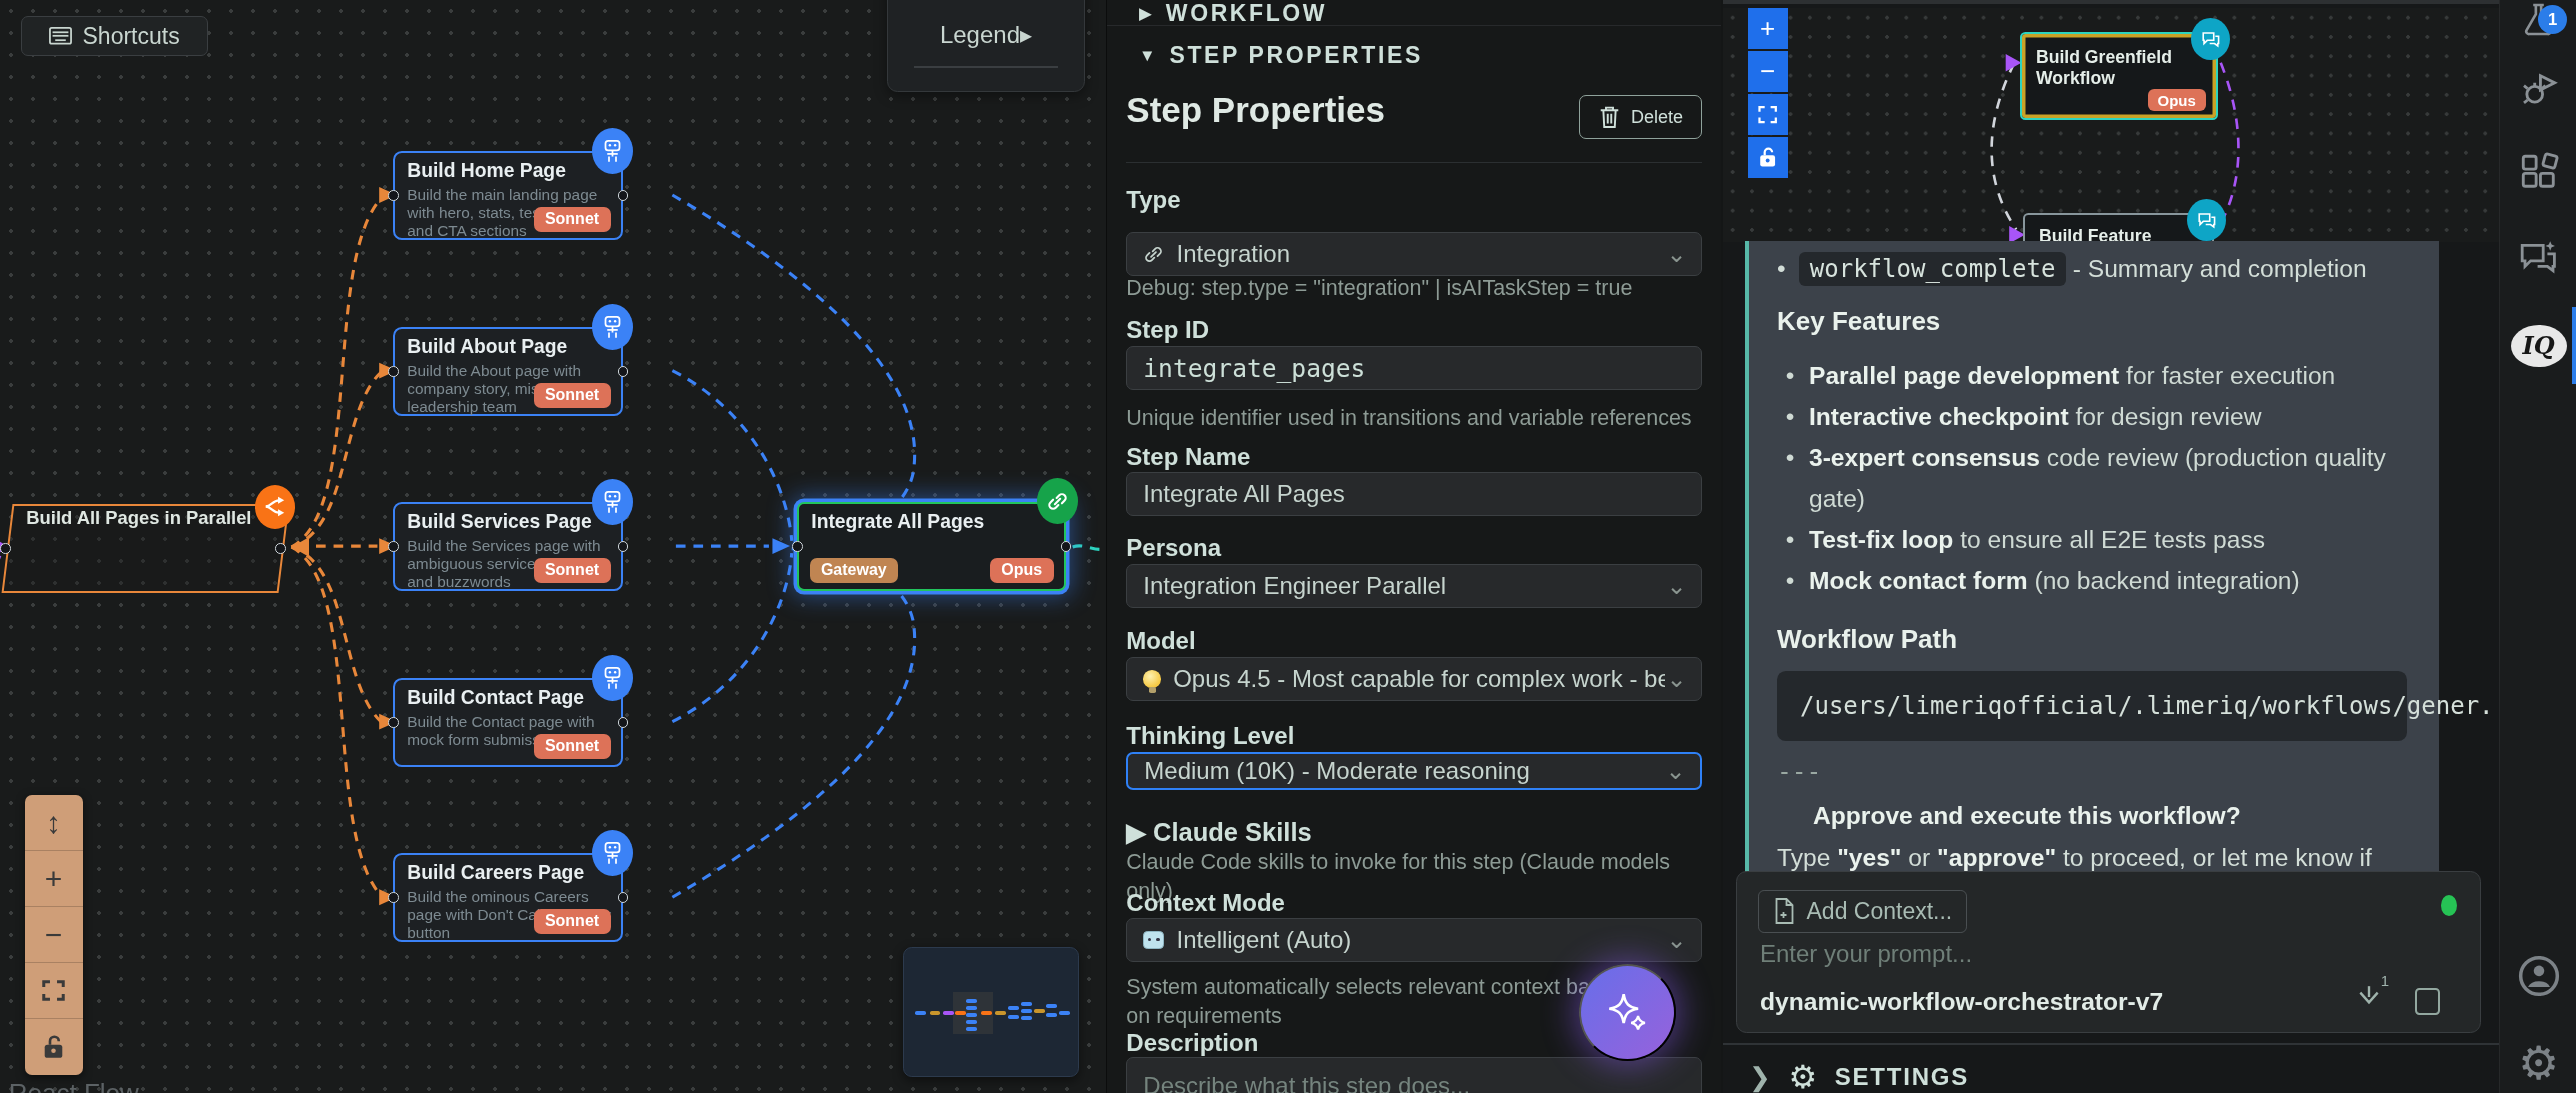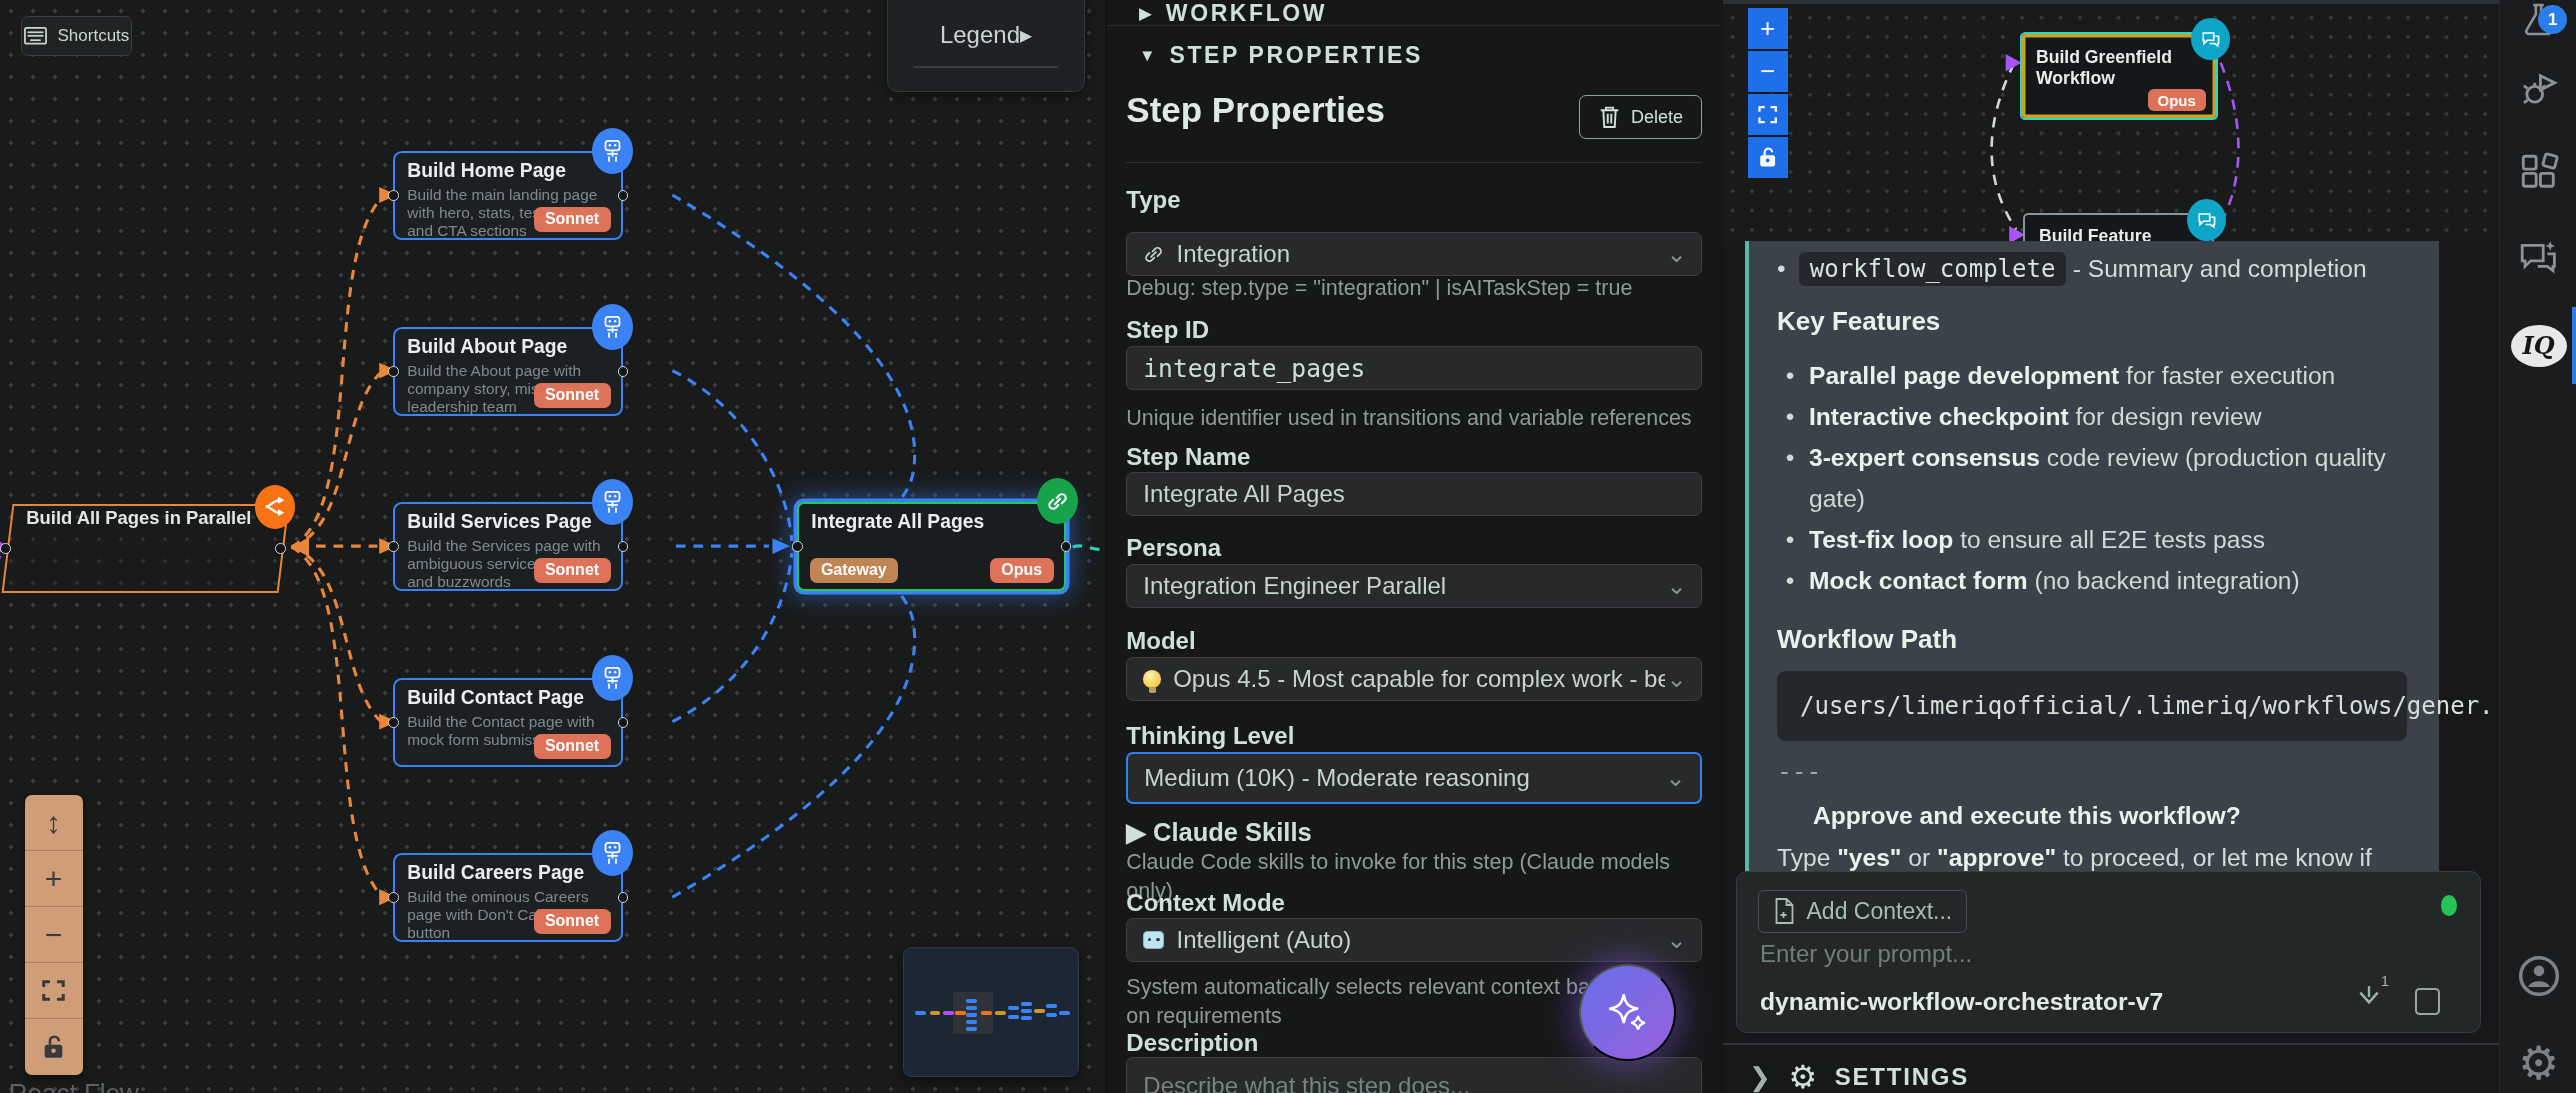--- a/index.html
+++ b/index.html
@@ -5,22 +5,22 @@
   * { margin:0; padding:0; box-sizing:border-box; }
   html,body { width:2576px; height:1094px; overflow:hidden; background:#141616;
     font-family:"Liberation Sans", sans-serif; }
   .abs { position:absolute; }
 
   
   #canvas { left:0; top:0; width:1106px; height:1094px; background:#191b1b;
     background-image:radial-gradient(circle,#3a3d3d 1.8px, transparent 1.9px);
     background-size:22px 22px; overflow:hidden; }
 
-  #shortcuts-btn { left:21px; top:16px; height:40px; padding:0 2px; display:flex; align-items:center; gap:10.5px;
-    background:#202324; border:0.9px solid #3a3e41; border-radius:7px; color:#c9d6d0; font-size:17px; cursor:pointer;}
+  #shortcuts-btn { left:21px; top:16px; height:40px; padding:0 27px; display:flex; align-items:center; gap:10.5px;
+    background:#202324; border:0.9px solid #3a3e41; border-radius:7px; color:#c9d6d0; font-size:23px; cursor:pointer;}
   #legend-panel { left:887px; top:-19.3px; width:198px; height:111px; background:#1f2224;
     border:0.9px solid #34383b; border-radius:10.5px; box-shadow:0 3.5px 12.3px rgba(0,0,0,.4);}
   #legend-title { position:absolute; left:0; right:0; top:39px; text-align:center; color:#c9d6d0; font-size:24px; }
   #legend-divider { position:absolute; left:26px; right:26px; top:84px; height:1.8px; background:#3a3e41; }
 
   svg.edges { left:0; top:0; width:1106px; height:1094px; pointer-events:none; }
   .e-orange { stroke:#e8873a; stroke-width:3.5; fill:none; stroke-dasharray:11 9; }
   .e-blue   { stroke:#3b82f6; stroke-width:3.5; fill:none; stroke-dasharray:11 9; }
   .e-purple { stroke:#a855f7; stroke-width:3.5; fill:none; stroke-dasharray:11 9; }
   .e-teal   { stroke:#2dd4bf; stroke-width:3.5; fill:none; stroke-dasharray:11 9; }
@@ -80,21 +80,21 @@
   #sp-divider { position:absolute; left:19.3px; right:19.3px; top:162px; height:1.3px; background:#2b2f31; }
 
   .fld-label { position:absolute; left:19.3px; color:#cfe0da; font-size:24px; font-weight:bold; }
   .fld-help  { position:absolute; left:19.3px; right:19.3px; color:#8d9b95; font-size:21.5px; line-height:29px; }
   .sel, .inp { position:absolute; left:19.3px; right:19.3px; height:44px; background:#27292b; border:1.3px solid #3b3f42;
     border-radius:7px; display:flex; align-items:center; padding:0 16px; color:#c6d4ce; font-size:24px; }
   .sel .chev { position:absolute; right:14px; color:#8a9590; }
   .inp input, .prompt-input { background:transparent; border:none; outline:none; color:#c6d4ce; font-size:24px; width:100%;
     font-family:"Liberation Sans",sans-serif; }
   #stepid-input input { font-family:"DejaVu Sans Mono", monospace; font-size:24.6px; color:#cde0d8; }
-  #thinking-select { border:2.2px solid #2f81f7; height:52px; }
+  #thinking-select { border:2.2px solid #2f81f7; height:38px; }
   .emoji-ic { margin-right:12.3px; display:inline-flex; }
   .bulb { width:17.6px; height:17.6px; border-radius:50%; background:radial-gradient(circle at 40% 35%, #fdf1b0, #f5c842 70%); position:relative; }
   .bulb:after{content:""; position:absolute; left:5.3px; bottom:-5.3px; width:7px; height:6.1px; background:#b3a06a; border-radius:1.8px;}
   .robot-face { width:21px; height:17.6px; background:#bfe3ee; border-radius:4.4px; position:relative; border:1.3px solid #8fb7c4;}
   .robot-face:before{content:""; position:absolute; left:3.5px; top:5.3px; width:3.5px; height:3.5px; background:#334; border-radius:50%;}
   .robot-face:after{content:""; position:absolute; right:3.5px; top:5.3px; width:3.5px; height:3.5px; background:#334; border-radius:50%;}
   #desc-area { position:absolute; left:19.3px; right:19.3px; top:1057px; height:70px; background:#27292b;
     border:1.3px solid #3b3f42; border-radius:7px; padding:14px 16px; color:#75847e; font-size:24px; }
 
   #ai-fab { left:1579px; top:964px; width:97px; height:97px; border-radius:50%;

